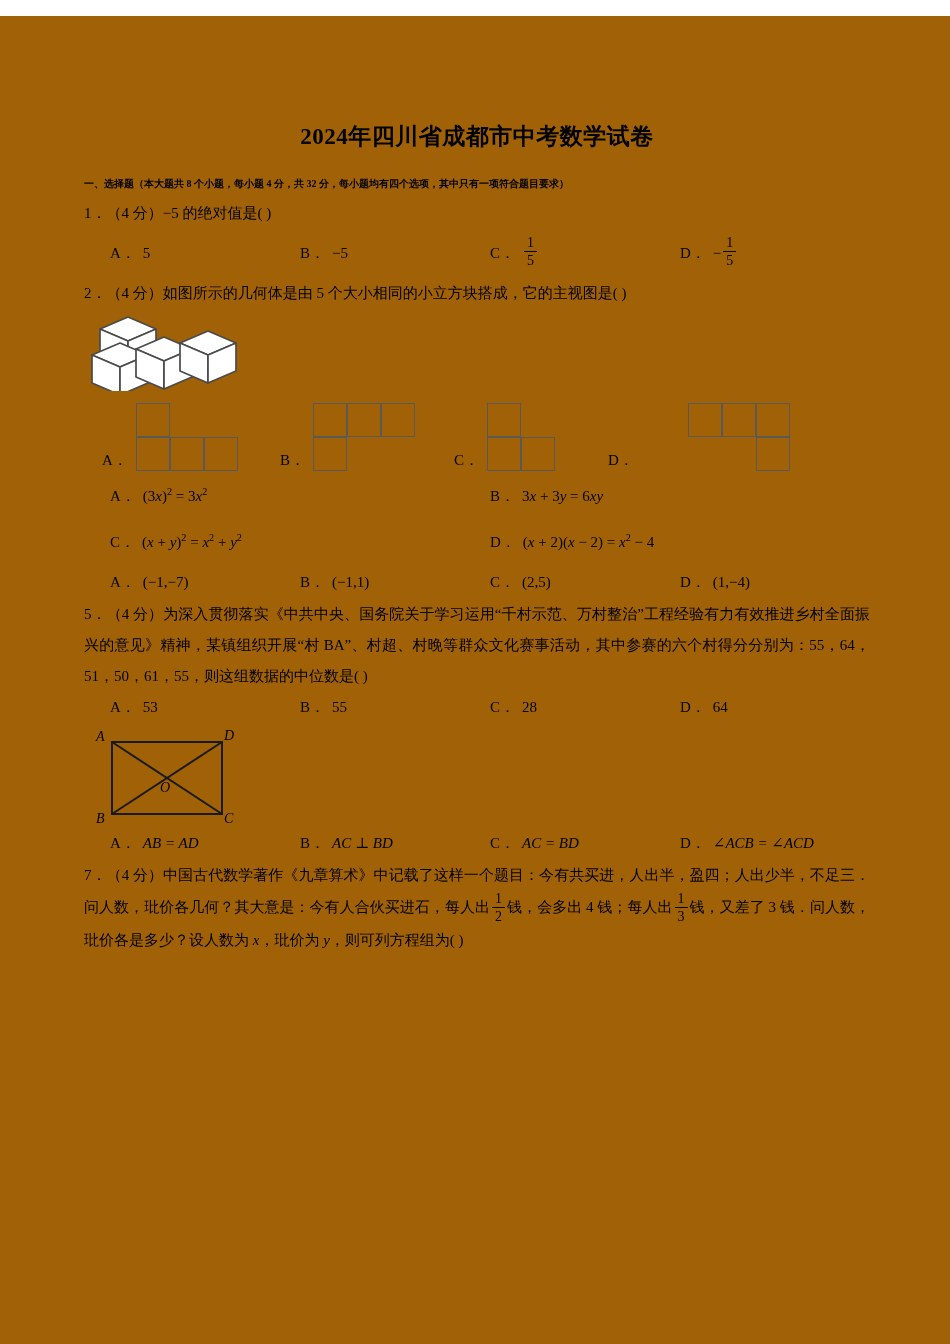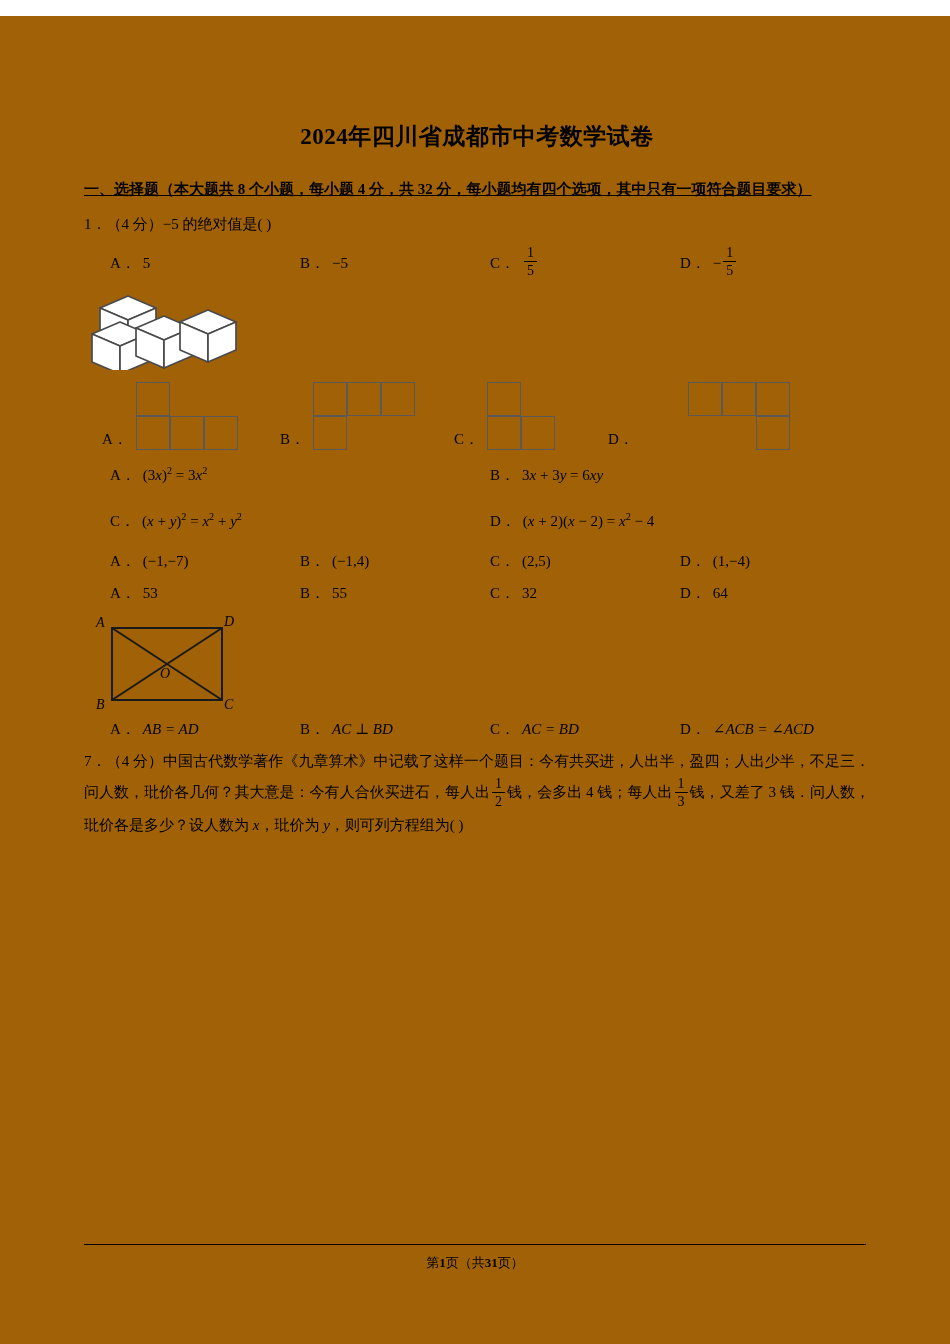--- a/index.html
+++ b/index.html
@@ -28,26 +28,25 @@
   }
   .doc-title {
     text-align: center;
     font-size: 23px;
     font-weight: bold;
     letter-spacing: 0.5px;
     margin: 0 0 22px 0;
     line-height: 1.3;
   }
   .section-head {
-    font-size: 15px;
+    font-size: 10px;
     font-weight: bold;
     line-height: 2.05;
     margin: 0 0 4px 0;
     text-align: justify;
-    text-decoration: underline;
   }
   .q {
     margin: 0 0 2px 0;
   }
   .q-stem {
     font-size: 15px;
     line-height: 2.08;
     text-align: justify;
     font-family: Liberation Serif, serif;
   }
@@ -182,20 +181,21 @@
           <span>−</span>
             <span class="frac">
               <span class="num">1</span>
               <span class="den">5</span>
             </span>
         </div>
       </div>
     </div>
 
     <div class="q">
+      <div class="q-stem">2．（4 分）如图所示的几何体是由 5 个大小相同的小立方块搭成，它的主视图是(          )</div>
 
       <div class="fig2-wrap">
         <svg class="fig2" width="175" height="80" viewBox="0 0 175 80">
           <g fill="#ffffff" stroke="#4a4a4a" stroke-width="1.7" stroke-linejoin="round">
 
             <polygon points="10,18 38,6 66,18 38,30"></polygon>
             <polygon points="10,18 10,48 38,60 38,30"></polygon>
             <polygon points="38,30 38,60 66,48 66,18"></polygon>
 
             <polygon points="2,44 30,32 58,44 30,56"></polygon>
@@ -281,46 +281,47 @@
     </div>
 
     <div class="q">
       <div class="opts cols4">
         <div class="opt">
           <span class="opt-label">A．</span>
           <span class="opt-val">(−1,−7)</span>
         </div>
         <div class="opt">
           <span class="opt-label">B．</span>
-          <span class="opt-val">(−1,4)</span>
+          <span class="opt-val">(−1,1)</span>
         </div>
         <div class="opt">
           <span class="opt-label">C．</span>
           <span class="opt-val">(2,5)</span>
         </div>
         <div class="opt">
           <span class="opt-label">D．</span>
           <span class="opt-val">(1,−4)</span>
         </div>
       </div>
     </div>
 
     <div class="q">
+      <div class="q-stem">5．（4 分）为深入贯彻落实《中共中央、国务院关于学习运用“千村示范、万村整治”工程经验有力有效推进乡村全面振兴的意见》精神，某镇组织开展“村 BA”、村超、村晚等群众文化赛事活动，其中参赛的六个村得分分别为：55，64，51，50，61，55，则这组数据的中位数是(          )</div>
       <div class="opts cols4">
         <div class="opt">
           <span class="opt-label">A．</span>
           <span class="opt-val">53</span>
         </div>
         <div class="opt">
           <span class="opt-label">B．</span>
           <span class="opt-val">55</span>
         </div>
         <div class="opt">
           <span class="opt-label">C．</span>
-          <span class="opt-val">32</span>
+          <span class="opt-val">28</span>
         </div>
         <div class="opt">
           <span class="opt-label">D．</span>
           <span class="opt-val">64</span>
         </div>
       </div>
     </div>
 
     <div class="q">
 
@@ -366,16 +367,13 @@
             <span class="num">1</span>
             <span class="den">2</span>
           </span>钱，会多出 4 钱；每人出<span class="frac">
             <span class="num">1</span>
             <span class="den">3</span>
           </span>钱，又差了 3 钱．问人数，玭价各是多少？设人数为 <i>x</i>，玭价为 <i>y</i>，则可列方程组为(          )</div>
     </div>
 
   </div>
 
-  <div class="footer">
-    第<b>1</b>页（共<b>31</b>页）
-  </div>
 </div>
 
 </body></html>

